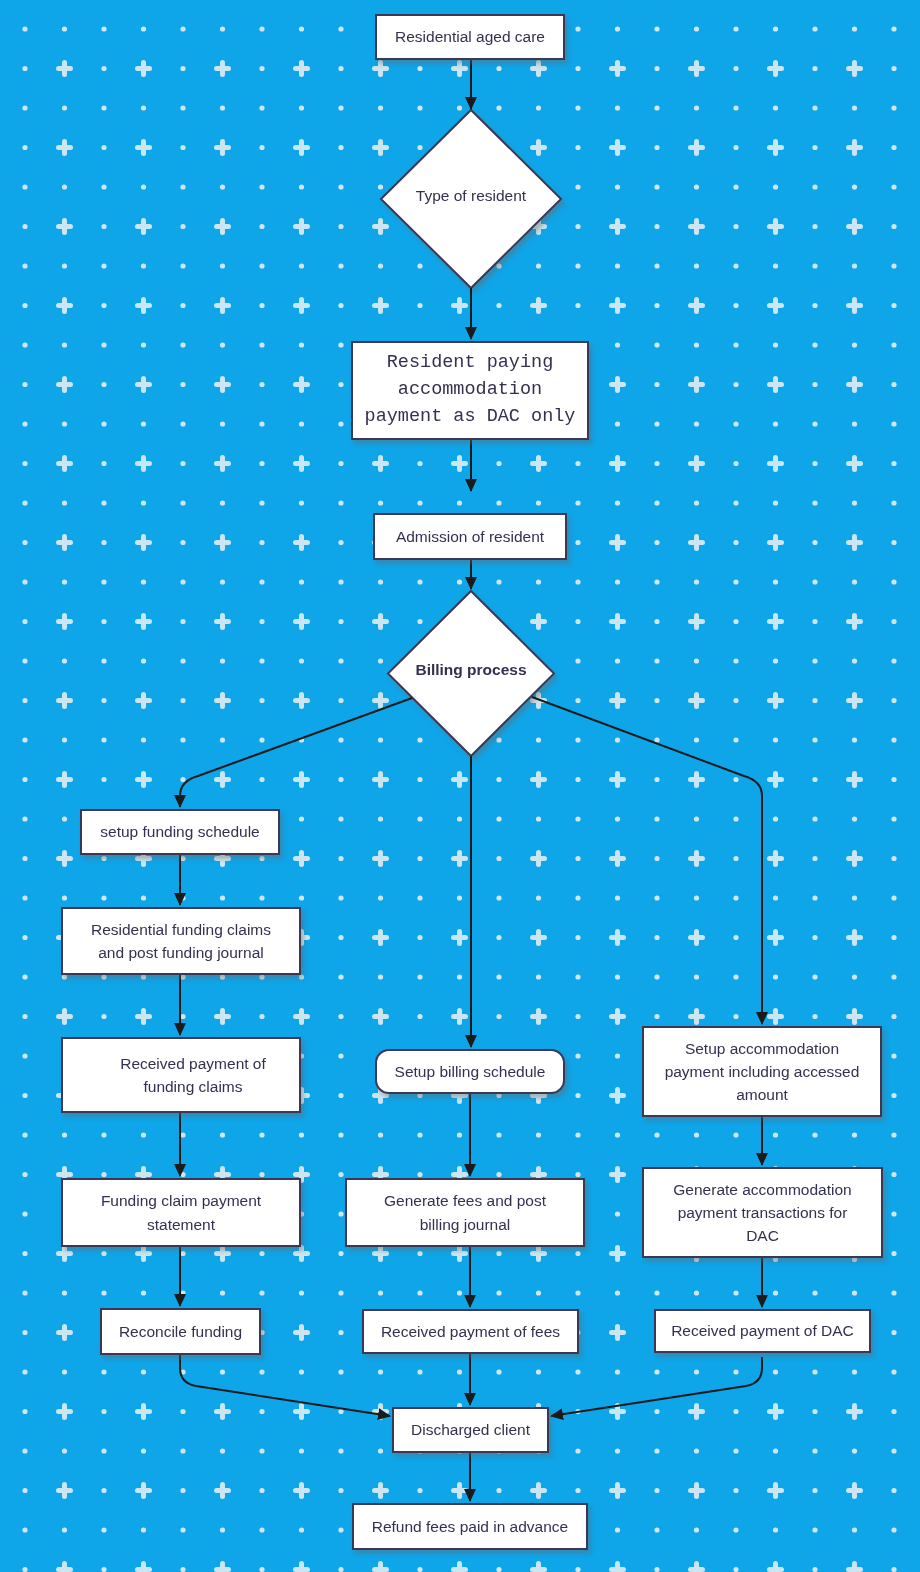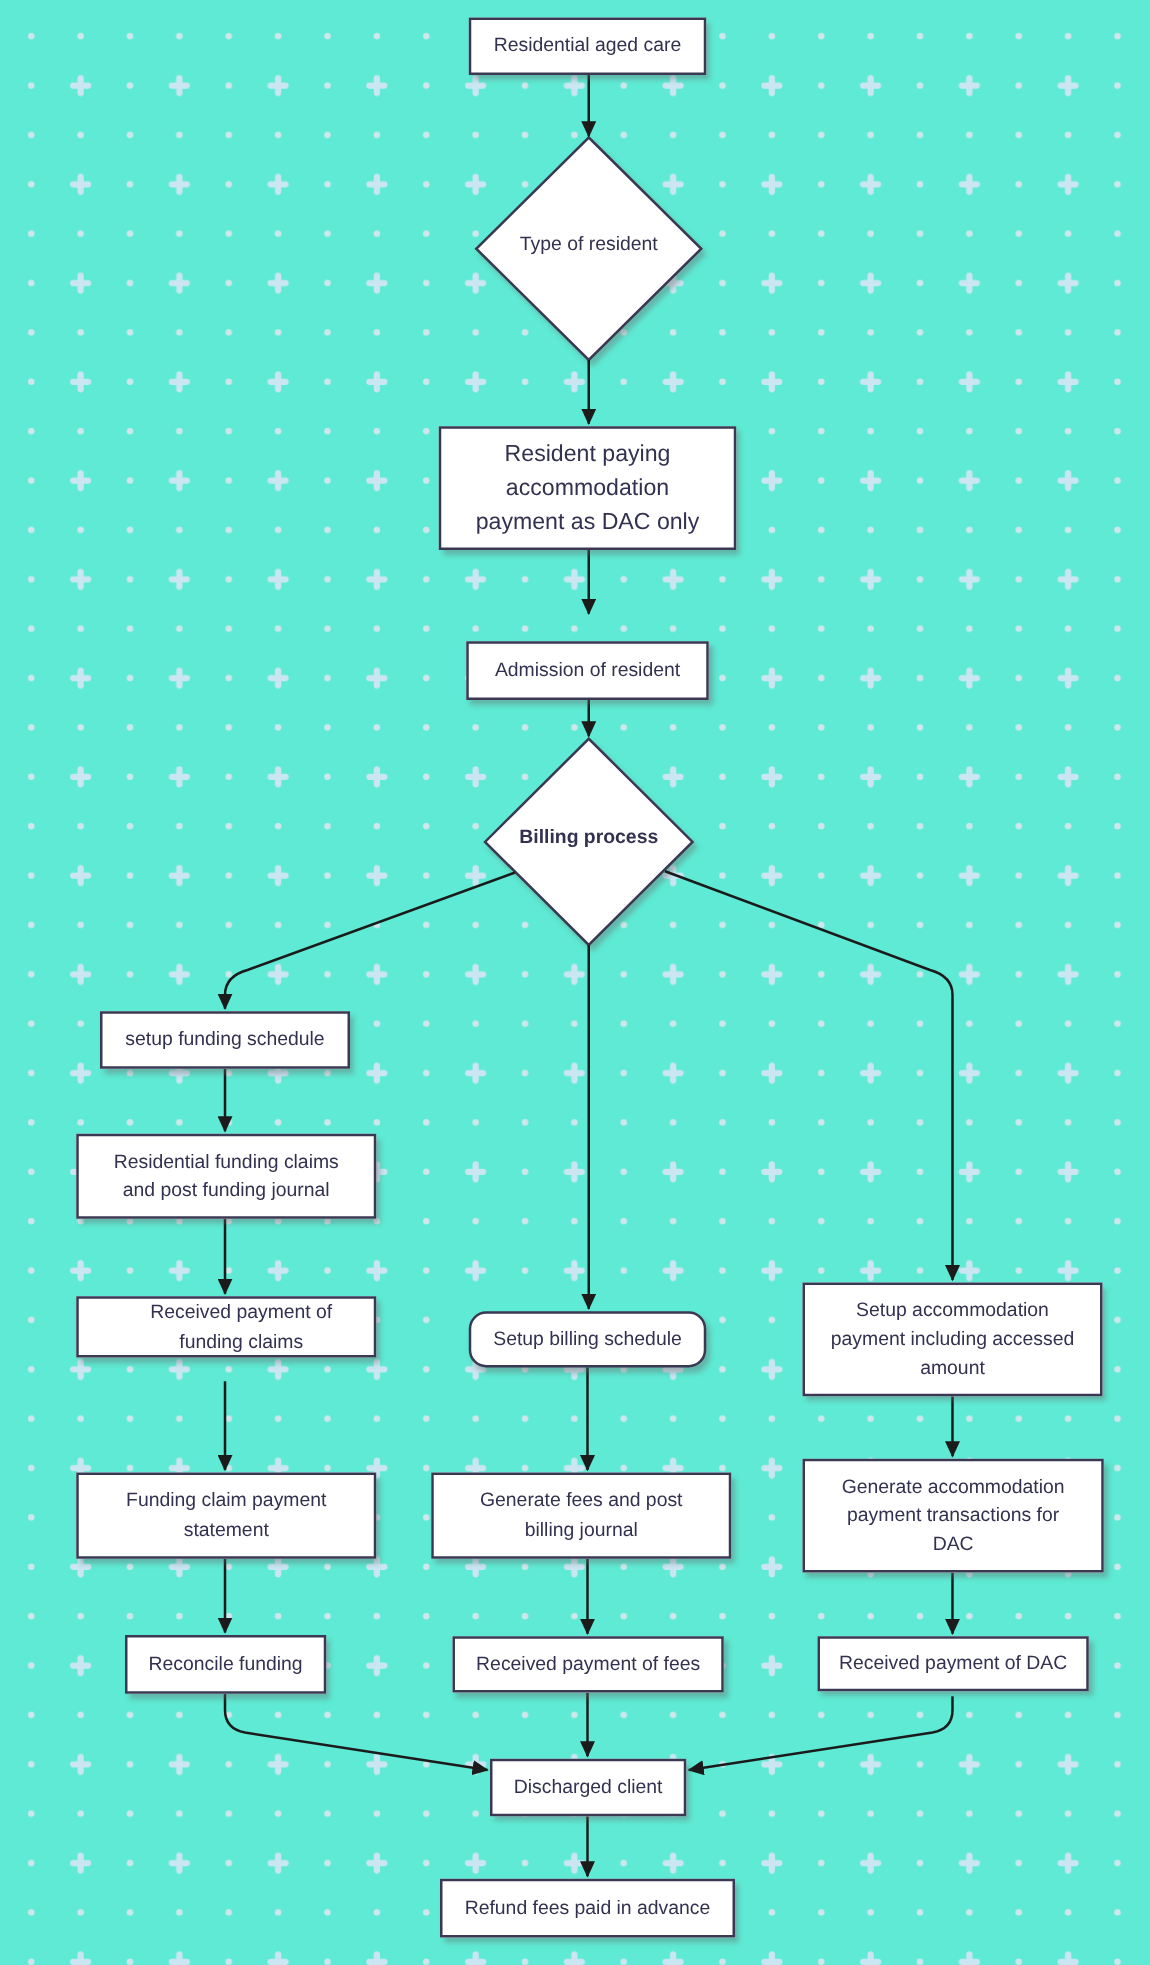--- a/index.html
+++ b/index.html
@@ -1,21 +1,21 @@
 <!DOCTYPE html>
 <html><head>
 <meta charset="utf-8">
 <style>
   html, body { margin: 0; padding: 0; background: #ffffff; }
   .stage {
     position: relative;
     width: 920px;
     height: 1572px;
     overflow: hidden;
-    background: #5eead4;
+    background: #0ea5e9;
     font-family: "Liberation Sans", sans-serif;
   }
   .layer {
     position: absolute;
     left: 0; top: 0;
     width: 920px; height: 1572px;
   }
   .edges { z-index: 1; }
   .bg { z-index: 0; }
   .diamond { fill: #ffffff; stroke: #3a3853; stroke-width: 2; }
@@ -42,25 +42,25 @@
     position: absolute;
     color: #333150;
     font-size: 15.5px;
     text-align: center;
     z-index: 2;
     white-space: pre-line;
   }
 
   
   .n-residential            { left: 375px; top: 14px;   width: 190px; height: 46px; }
-  .n-resident-paying        { left: 351px; top: 341px;  width: 238px; height: 99px; font-size: 18.5px; line-height: 1.45; }
+  .n-resident-paying        { left: 351px; top: 341px;  width: 238px; height: 99px; font-size: 18.5px; line-height: 1.45; font-family: Liberation Mono, monospace; }
   .n-admission              { left: 373px; top: 493px;  width: 194px; height: 47px; margin-top: 20px; }
   .n-setup-funding          { left: 80px;  top: 809px;  width: 200px; height: 46px; }
   .n-processing-funding     { left: 61px;  top: 907px;  width: 240px; height: 68px; }
-  .n-received-funding       { left: 61px;  top: 1037px; width: 240px; height: 49px; padding-left: 24px; }
+  .n-received-funding       { left: 61px;  top: 1037px; width: 240px; height: 76px; padding-left: 24px; }
   .n-funding-statement      { left: 61px;  top: 1178px; width: 240px; height: 69px; }
   .n-reconcile-funding      { left: 100px; top: 1308px; width: 161px; height: 47px; }
   .n-setup-billing          { left: 375px; top: 1049px; width: 190px; height: 45px; border-radius: 14px; }
   .n-generate-fees          { left: 345px; top: 1178px; width: 240px; height: 69px; }
   .n-received-fees          { left: 362px; top: 1309px; width: 217px; height: 45px; align-items: center; }
   .n-setup-accommodation    { left: 642px; top: 1026px; width: 240px; height: 91px; }
   .n-generate-accommodation { left: 642px; top: 1167px; width: 241px; height: 91px; }
   .n-received-dac           { left: 654px; top: 1309px; width: 217px; height: 44px; }
   .n-discharged             { left: 392px; top: 1407px; width: 157px; height: 46px; }
   .n-refund                 { left: 352px; top: 1503px; width: 236px; height: 47px; }

